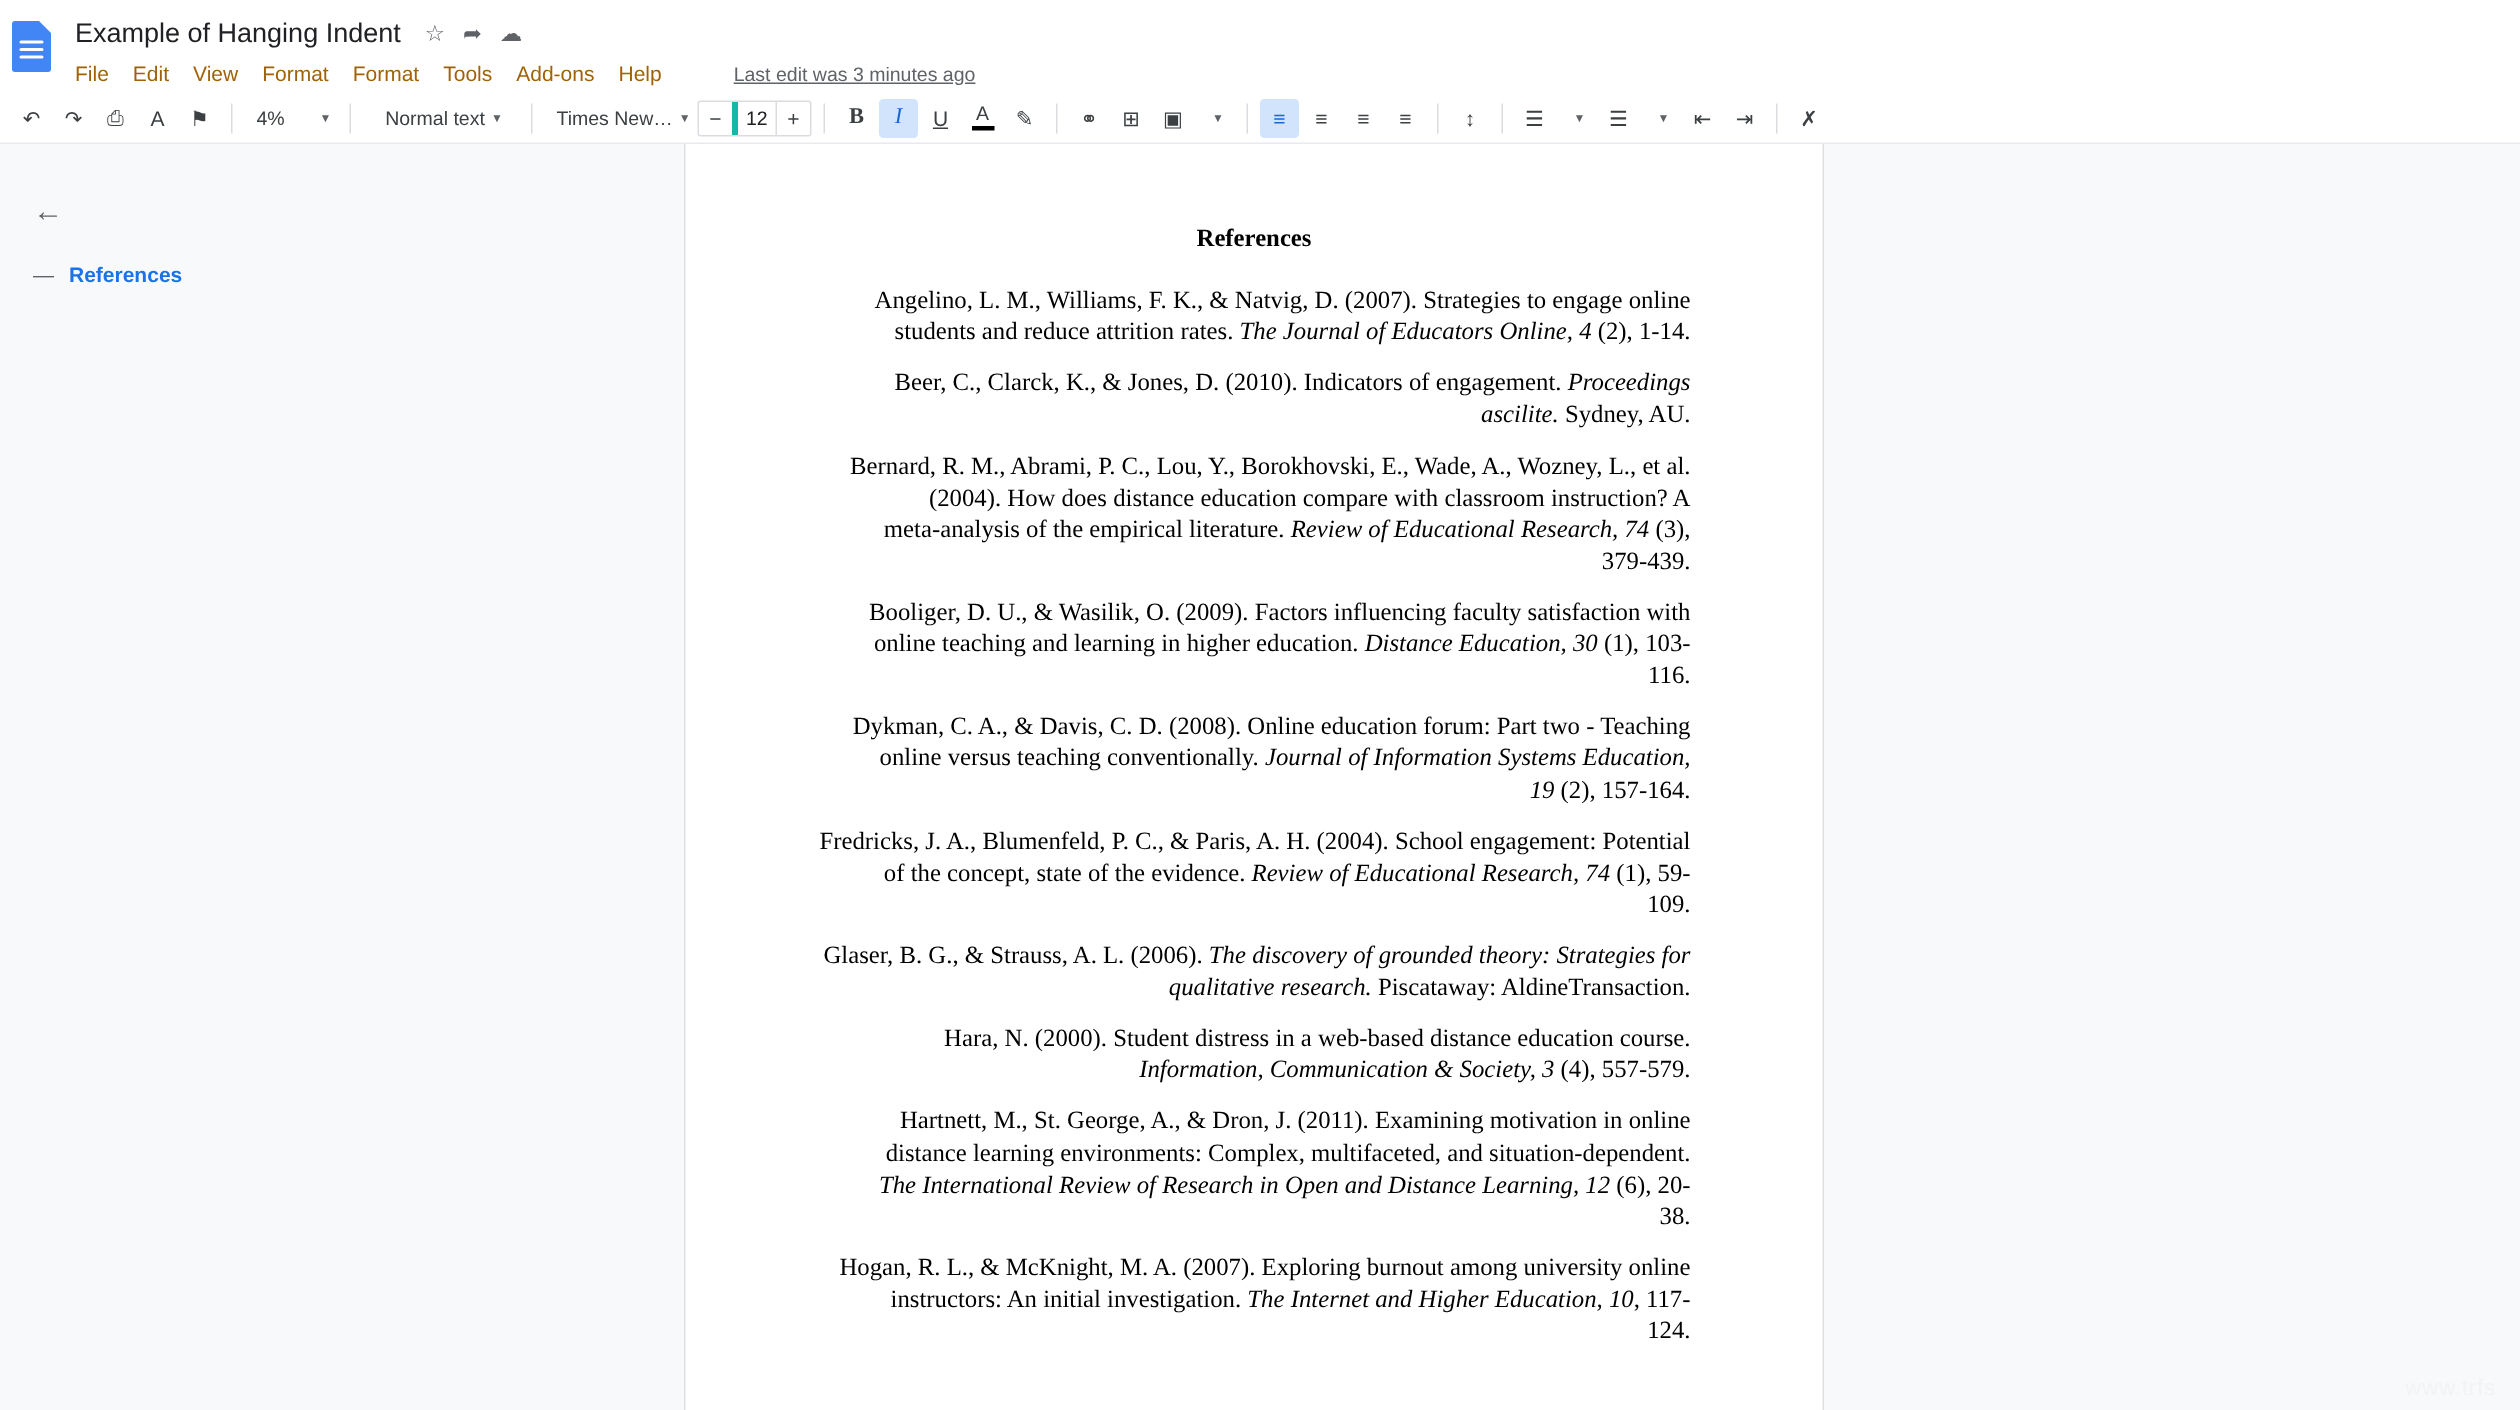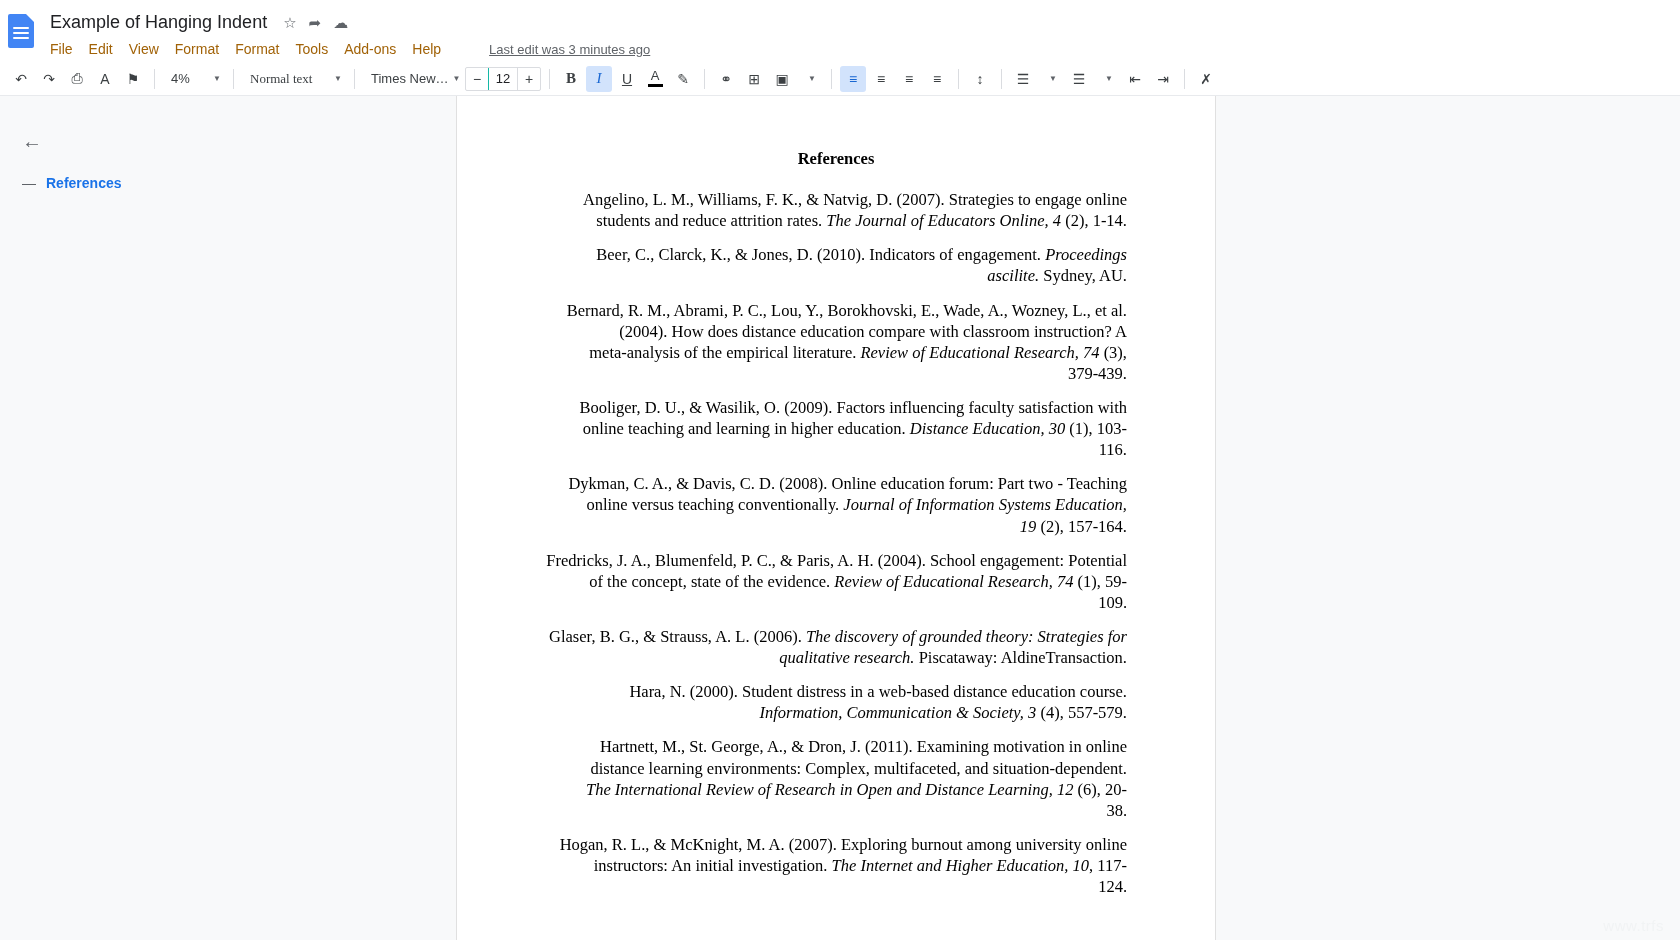--- a/index.html
+++ b/index.html
@@ -48,33 +48,33 @@
     width: 26px; height: 26px; display: flex; align-items: center; justify-content: center;
     border-radius: 3px; cursor: pointer; color: #3c4043; font-size: 14px; flex: none;
   }
   .tb-btn.active { background: #d2e3fc; color: #1967d2; }
   .tb-sep { width: 1px; height: 20px; background: #dadce0; margin: 0 6px; flex: none; }
   .tb-zoom, .tb-style, .tb-font {
     display: flex; align-items: center; height: 26px; padding: 0 4px 0 8px;
     font-size: 13px; color: #3c4043; cursor: pointer; border-radius: 3px; white-space: nowrap;
   }
   .tb-zoom { width: 62px; justify-content: space-between; }
-  .tb-style { width: 104px; justify-content: space-between; font-family: Liberation Serif, serif; }
+  .tb-style { width: 104px; justify-content: center; }
   .tb-font { width: 96px; justify-content: space-between; }
   .caret { font-size: 8px; color: #5f6368; margin-left: 4px; }
   .fontsize-box {
     display: flex; align-items: center; height: 24px;
     border: 1px solid #dadce0; border-radius: 2px; margin-left: 4px; flex: none;
   }
   .fs-btn {
     width: 22px; text-align: center; font-size: 14px; color: #3c4043; cursor: pointer; user-select: none;
   }
   .fs-val {
     width: 30px; text-align: center; font-size: 13px; color: #202124;
-    border-left: 1px solid #14b8a6; border-right: 1px solid #dadce0; line-height: 22px;
+    border-left: 4px solid #14b8a6; border-right: 1px solid #dadce0; line-height: 22px;
   }
   .tb-bold { font-weight: bold; font-family: "Liberation Serif", serif; font-size: 15px; }
   .tb-italic { font-style: italic; font-family: "Liberation Serif", serif; font-size: 15px; }
   .tb-underline { text-decoration: underline; font-size: 14px; }
   .tcolor { display: flex; flex-direction: column; align-items: center; justify-content: center; }
   .tcolor span { font-size: 13px; line-height: 12px; }
   .tcolor i { display: block; width: 15px; height: 3px; background: #000; margin-top: 2px; }
 
   
   .workspace { display: flex; height: 844px; }

